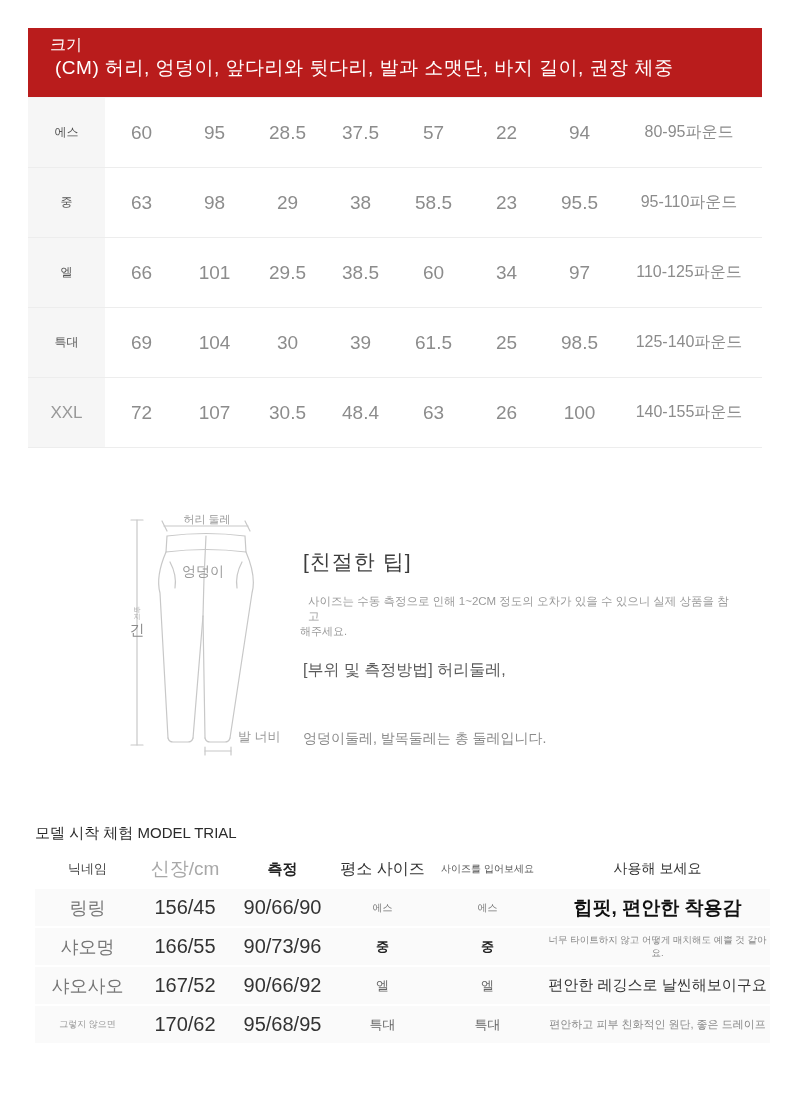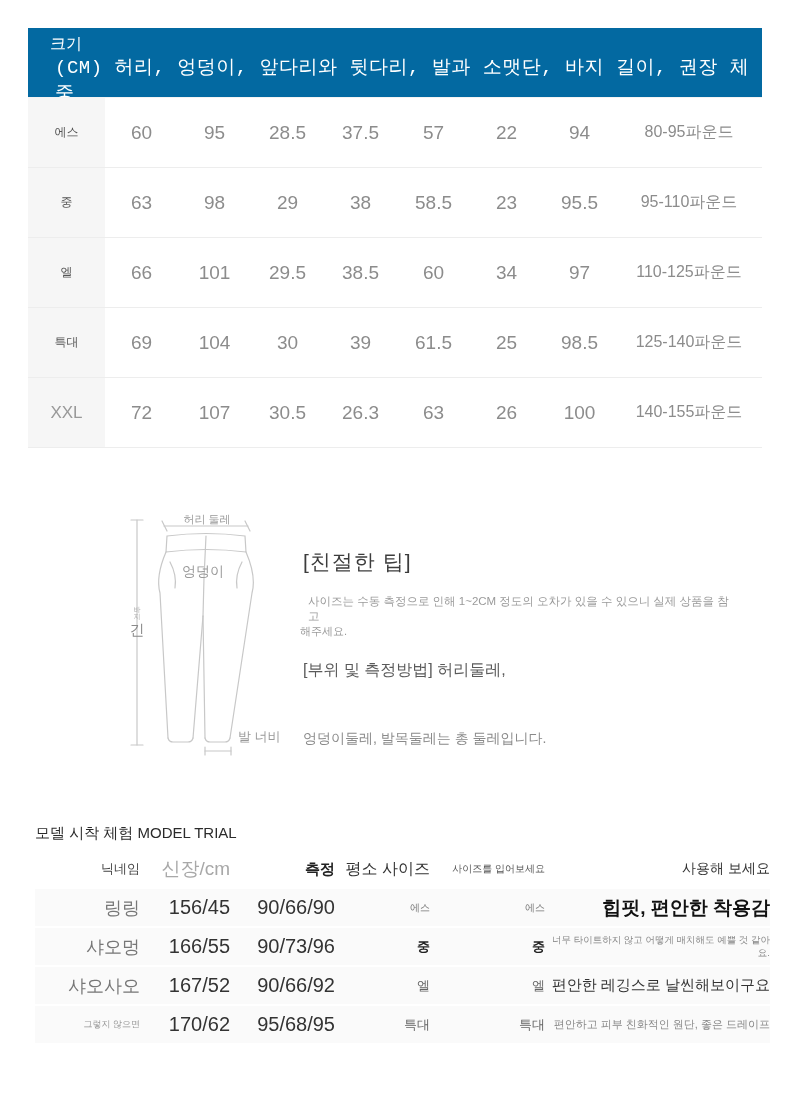--- a/index.html
+++ b/index.html
@@ -4,23 +4,22 @@
 <style>
   html,body{margin:0;padding:0;}
   body{
     width:790px;height:1111px;position:relative;background:#ffffff;
     font-family:"Liberation Sans","DejaVu Sans",sans-serif;
     overflow:hidden;
   }
   
   .size-header{
     position:absolute;left:28px;top:28px;width:734px;height:69px;
-    background:#0369a1;color:#fff;box-sizing:border-box;
+    background:#b91c1c;color:#fff;box-sizing:border-box;
     padding:7px 0 0 22px;
-    font-family:Liberation Mono, monospace;
   }
   .size-header .l1{font-size:16px;line-height:20px;}
   .size-header .l2{font-size:19px;line-height:26px;padding-left:5px;letter-spacing:0.5px;}
 
   
   .size-table{position:absolute;left:28px;top:97px;width:734px;}
   .srow{
     display:grid;grid-template-columns:77px repeat(7,73px) 1fr;
     height:69px;align-items:center;border-bottom:1px solid #ededed;
   }
@@ -53,21 +52,21 @@
 
   
   .trial-title{position:absolute;left:35px;top:824px;font-size:15px;color:#2b2b2b;}
   .trial-table{position:absolute;left:35px;top:852px;width:735px;}
   .trow{
     display:grid;grid-template-columns:105px 90px 105px 95px 115px 1fr;
     align-items:center;
   }
   .trow.head{height:34px;background:#fff;margin-bottom:3px;}
   .trow.body{height:37px;background:#fafafa;margin-bottom:2px;}
-  .tcell{text-align:right;}
+  .tcell{text-align:center;}
   
   .h0{font-size:13px;color:#444;}
   .h1{font-size:19px;color:#a8a8a8;}
   .h2{font-size:15px;font-weight:bold;color:#222;}
   .h3{font-size:16px;color:#333;}
   .h4{font-size:10px;color:#555;}
   .h5{font-size:14px;color:#333;}
   
   .c-nick{font-size:18px;color:#777;}
   .trow.body:nth-child(5) .c-nick{font-size:9px;color:#999;}
@@ -131,21 +130,21 @@
     <div class="sval">61.5</div>
     <div class="sval">25</div>
     <div class="sval">98.5</div>
     <div class="sweight">125-140파운드</div>
   </div>
   <div class="srow">
     <div class="slabel">XXL</div>
     <div class="sval">72</div>
     <div class="sval">107</div>
     <div class="sval">30.5</div>
-    <div class="sval">26.3</div>
+    <div class="sval">48.4</div>
     <div class="sval">63</div>
     <div class="sval">26</div>
     <div class="sval">100</div>
     <div class="sweight">140-155파운드</div>
   </div>
 </div>
 
 <div class="diagram">
   <svg width="200" height="270" viewBox="0 0 200 270">
     <g stroke="#c8c8c8" stroke-width="1.2" fill="none" stroke-linecap="round">

